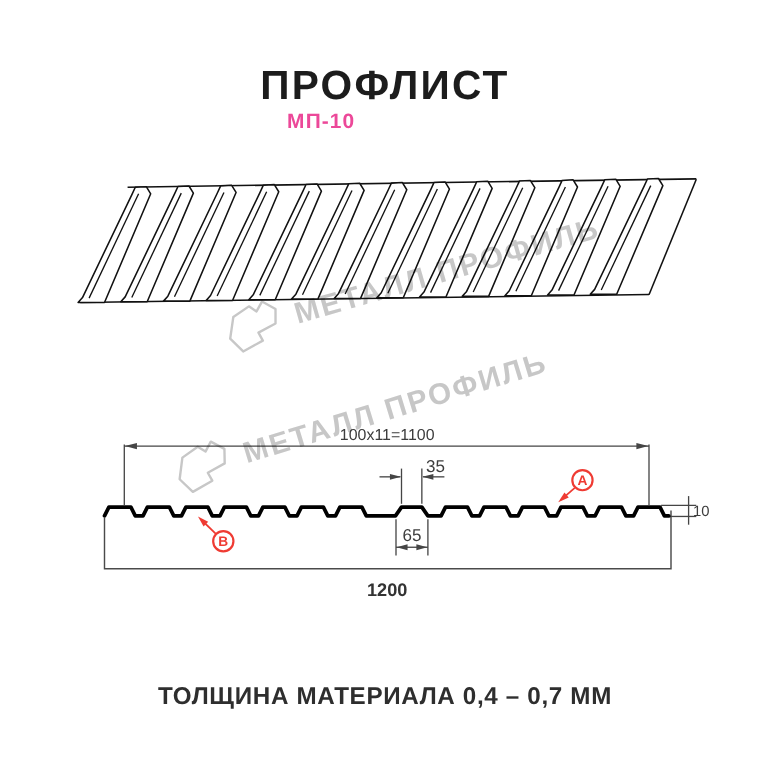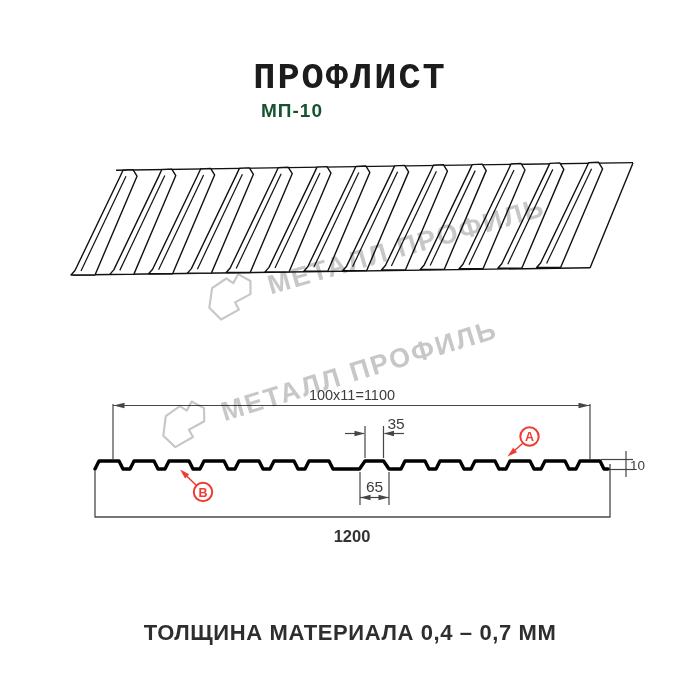--- a/index.html
+++ b/index.html
@@ -1,21 +1,21 @@
 <!DOCTYPE html>
 <html><head>
 <meta charset="utf-8">
 <style>
   html,body{margin:0;padding:0;background:#fff;}
   .page{position:relative;width:700px;height:700px;background:#ffffff;overflow:hidden;
         font-family:"Liberation Sans",sans-serif;}
   .title{position:absolute;top:57px;left:0;width:700px;text-align:center;
-         font-size:37px;font-weight:800;letter-spacing:2px;color:#1c1c1c;font-family:Liberation Mono, monospace;}
+         font-size:37px;font-weight:800;letter-spacing:2px;color:#1c1c1c;}
   .subtitle{position:absolute;top:100px;left:0;width:584px;text-align:center;
-         font-size:19px;font-weight:700;letter-spacing:1px;color:#14532d;}
+         font-size:19px;font-weight:700;letter-spacing:1px;color:#ec4899;}
   .footer{position:absolute;top:620px;left:0;width:700px;text-align:center;
          font-size:22px;font-weight:600;letter-spacing:.6px;color:#2e2e2e;}
   .watermark{position:absolute;display:flex;align-items:center;gap:12px;
          white-space:nowrap;mix-blend-mode:multiply;pointer-events:none;}
   .watermark .wm-text{font-size:27px;font-weight:700;letter-spacing:2px;color:#c7c7c7;}
   .wm1{left:201px;top:282px;transform:rotate(-16deg);transform-origin:left center;}
   .wm2{left:155px;top:410px;transform:rotate(-17deg);transform-origin:left center;}
   svg#draw{position:absolute;left:0;top:0;}
   .thin{stroke:#454545;stroke-width:1.2;fill:none;}
   .box{stroke:#4a4a4a;stroke-width:1.3;fill:none;}

